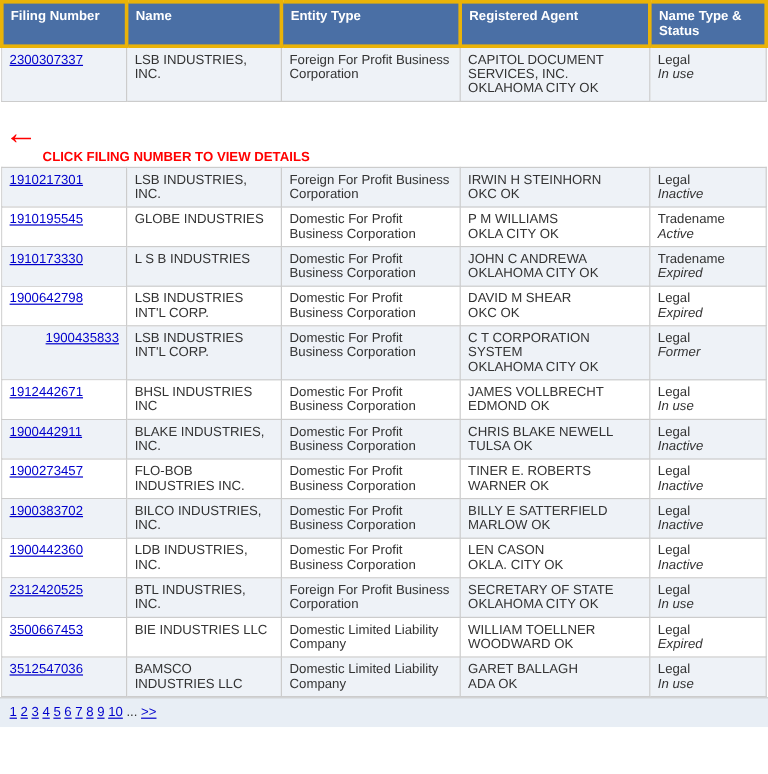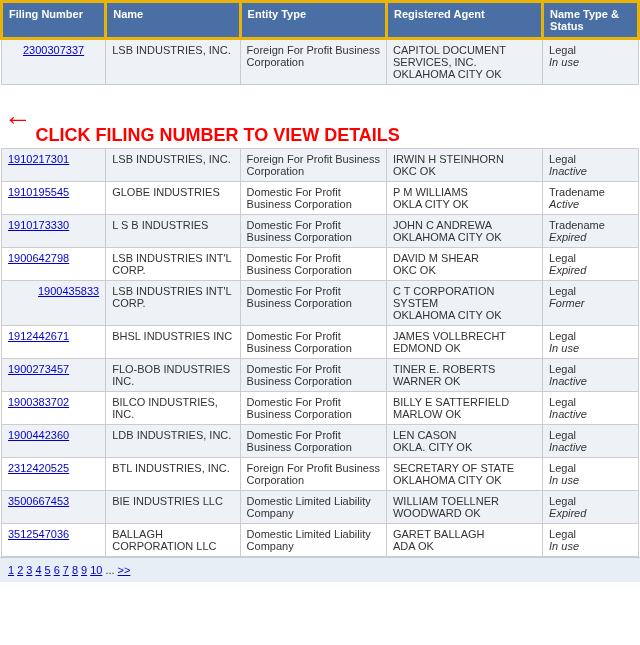--- a/index.html
+++ b/index.html
@@ -68,33 +68,33 @@
         <th>Filing Number</th>
         <th>Name</th>
         <th>Entity Type</th>
         <th>Registered Agent</th>
         <th>Name Type &amp; Status</th>
       </tr>
     </thead>
     <tbody id="table-body">
     <tr>
           <td style="position: relative; white-space: nowrap; padding-bottom: 0px;">
-            <a class="filing-link" href="#" style="display: block; text-align: center;">2300307337</a>
+            <a class="filing-link" href="#" style="display: block;">2300307337</a>
           </td>
           <td>LSB INDUSTRIES, INC.</td>
           <td>Foreign For Profit Business Corporation</td>
           <td style="white-space: pre-line;">CAPITOL DOCUMENT SERVICES, INC.
 OKLAHOMA CITY  OK</td>
           <td><span>Legal</span><br><span class="status-italic">In use</span></td>
         </tr>
         <tr style="background: transparent;">
           <td colspan="5" style="border: none; padding: 0px 0px 2px; background: transparent;">
             <div style="display: flex; align-items: center; margin-left: 2px;">
               <span style="color: red; font-size: 28px; display: inline-block; transform: rotate(0deg); margin-right: 4px;">←</span>
-              <span style="color: red; font-weight: bold; font-size: 18px; margin-top: 40px;">CLICK FILING NUMBER TO VIEW DETAILS</span>
+              <span style="color: red; font-weight: bold; font-size: 11px; margin-top: 40px;">CLICK FILING NUMBER TO VIEW DETAILS</span>
             </div>
           </td>
         </tr>
         <tr>
           <td style="position: relative; white-space: nowrap; margin-left: 45px;"><a class="filing-link" href="#">1910217301</a></td>
           <td>LSB INDUSTRIES, INC.</td>
           <td>Foreign For Profit Business Corporation</td>
           <td style="white-space: pre-line;">IRWIN H STEINHORN
 OKC  OK</td>
           <td><span>Legal</span><br><span class="status-italic">Inactive</span></td>
@@ -131,20 +131,28 @@
 OKLAHOMA CITY  OK</td>
           <td><span>Legal</span><br><span class="status-italic">Former</span></td>
         </tr>
         <tr>
           <td style="position: relative; white-space: nowrap;"><a class="filing-link" href="#">1912442671</a></td>
           <td>BHSL INDUSTRIES INC</td>
           <td>Domestic For Profit Business Corporation</td>
           <td style="white-space: pre-line;">JAMES VOLLBRECHT
 EDMOND  OK</td>
           <td><span>Legal</span><br><span class="status-italic">In use</span></td>
+        </tr>
+        <tr>
+          <td style="position: relative; white-space: nowrap;"><a class="filing-link" href="#">1900442911</a></td>
+          <td>BLAKE INDUSTRIES, INC.</td>
+          <td>Domestic For Profit Business Corporation</td>
+          <td style="white-space: pre-line;">CHRIS BLAKE NEWELL
+TULSA  OK</td>
+          <td><span>Legal</span><br><span class="status-italic">Inactive</span></td>
         </tr>
         <tr>
           <td style="position: relative; white-space: nowrap;"><a class="filing-link" href="#">1900273457</a></td>
           <td>FLO-BOB INDUSTRIES INC.</td>
           <td>Domestic For Profit Business Corporation</td>
           <td style="white-space: pre-line;">TINER E. ROBERTS
 WARNER  OK</td>
           <td><span>Legal</span><br><span class="status-italic">Inactive</span></td>
         </tr>
         <tr>
@@ -174,21 +182,21 @@
         <tr>
           <td style="position: relative; white-space: nowrap;"><a class="filing-link" href="#">3500667453</a></td>
           <td>BIE INDUSTRIES LLC</td>
           <td>Domestic Limited Liability Company</td>
           <td style="white-space: pre-line;">WILLIAM TOELLNER
 WOODWARD  OK</td>
           <td><span>Legal</span><br><span class="status-italic">Expired</span></td>
         </tr>
         <tr>
           <td style="position: relative; white-space: nowrap;"><a class="filing-link" href="#">3512547036</a></td>
-          <td>BALLAGH CORPORATION LLC</td>
+          <td>BAMSCO INDUSTRIES LLC</td>
           <td>Domestic Limited Liability Company</td>
           <td style="white-space: pre-line;">GARET BALLAGH
 ADA  OK</td>
           <td><span>Legal</span><br><span class="status-italic">In use</span></td>
         </tr>
       </tbody>
   </table>
 
   <div class="pagination">
     <a href="#">1</a>

